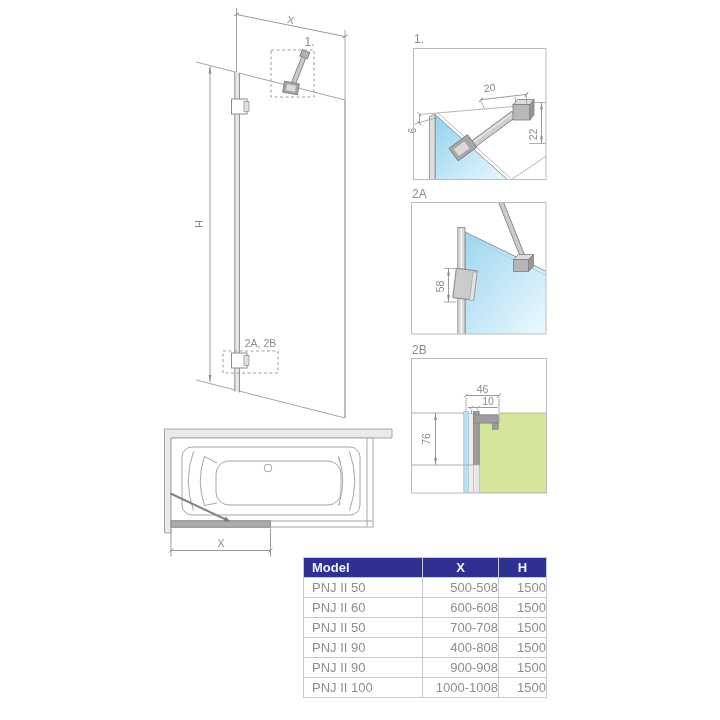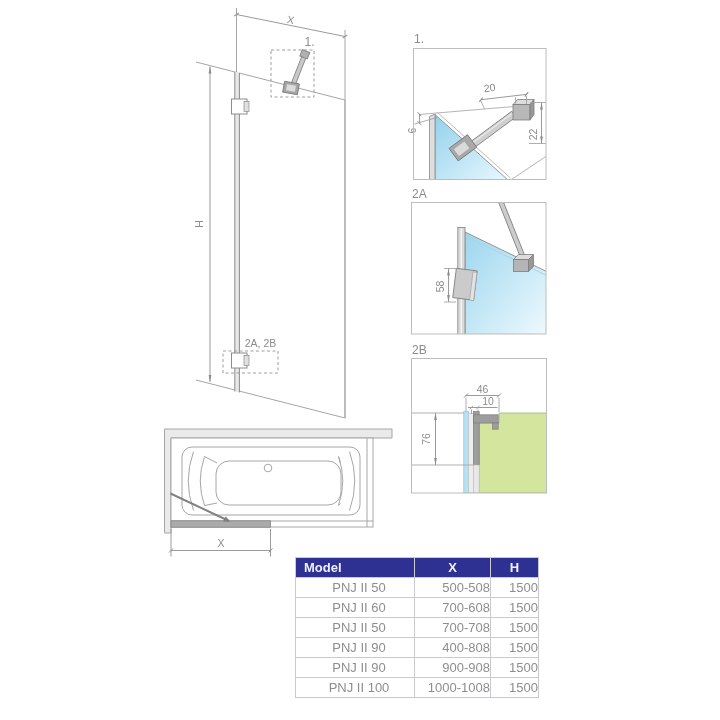--- a/index.html
+++ b/index.html
@@ -4,30 +4,30 @@
 <style>
   html,body{margin:0;padding:0;background:#ffffff;}
   #stage{position:relative;width:720px;height:720px;background:#ffffff;overflow:hidden;
          font-family:"Liberation Sans",sans-serif;}
   svg{position:absolute;left:0;top:0;}
   svg text{font-family:"Liberation Sans",sans-serif;}
   .dim{font-size:10.5px;fill:#8c8c8c;}
   .lbl{font-size:12px;fill:#8c8c8c;}
   .lbl2{font-size:10.5px;fill:#8c8c8c;}
 
-  table.spec{position:absolute;left:295px;top:557px;width:243px;border-collapse:collapse;
+  table.spec{position:absolute;left:303px;top:557px;width:243px;border-collapse:collapse;
              table-layout:fixed;font-size:13px;}
   table.spec col.c1{width:119px;} table.spec col.c2{width:76px;} table.spec col.c3{width:48px;}
   table.spec th{background:#2e3192;color:#eef1fb;font-weight:700;height:19px;padding:0;
                 border:1px solid #c9c9d2;border-left:1px solid #aebadf;}
   table.spec th.first{border-left:1px solid #c9c9d2;text-align:left;padding-left:8px;}
   table.spec th.mid,table.spec th.last{text-align:center;}
   table.spec td{height:19px;color:#8e8e8e;border:1px solid #c9c9d2;background:#ffffff;
                 padding:0;white-space:nowrap;overflow:hidden;}
-  table.spec td.model{text-align:center;padding-left:8px;}
+  table.spec td.model{text-align:left;padding-left:8px;}
   table.spec td.num{text-align:right;}
 </style>
 </head>
 <body>
 
 <div id="stage">
 
 <svg width="720" height="720" viewBox="0 0 720 720">
   <defs>
     <linearGradient id="g1" x1="0" y1="0" x2="1" y2="1">
@@ -221,21 +221,21 @@
       </tr>
     </thead>
     <tbody>
       <tr>
         <td class="model">PNJ II 50</td>
         <td class="num">500-508</td>
         <td class="num">1500</td>
       </tr>
       <tr>
         <td class="model">PNJ II 60</td>
-        <td class="num">700-608</td>
+        <td class="num">600-608</td>
         <td class="num">1500</td>
       </tr>
       <tr>
         <td class="model">PNJ II 50</td>
         <td class="num">700-708</td>
         <td class="num">1500</td>
       </tr>
       <tr>
         <td class="model">PNJ II 90</td>
         <td class="num">400-808</td>

